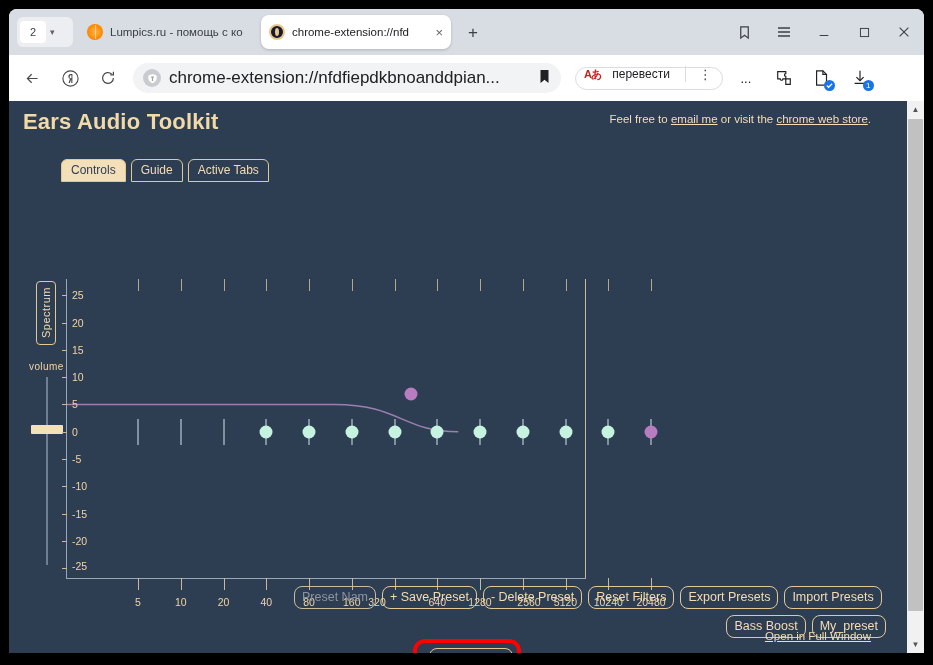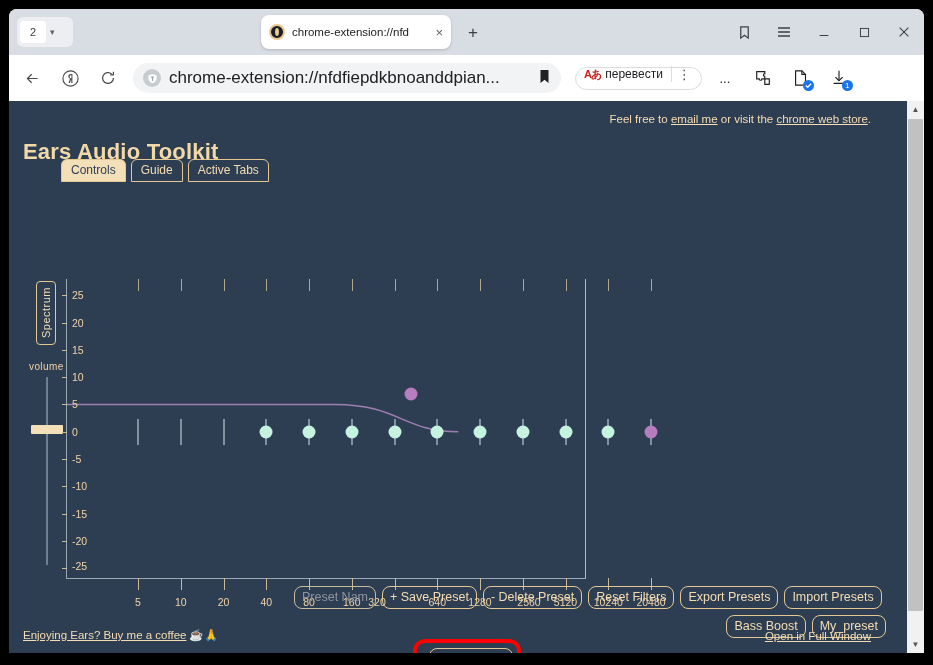--- a/index.html
+++ b/index.html
@@ -154,20 +154,21 @@
   }
   .omni-bookmark { margin-left: 6px; color: #202124; }
   .translate-pill {
     margin-left: 14px;
     height: 23px;
     border: 1px solid #dadce0;
     border-radius: 15px;
     display: flex; align-items: center;
     padding: 0 4px 8px 8px;
     background: #fff;
+    gap: 7px;
   }
   .translate-glyph {
     font-size: 11px; color: #c5221f; font-weight: bold;
     letter-spacing: -1px;
   }
   .translate-label { font-size: 12px; color: #202124; margin: 0 8px 0 4px; }
   .translate-sep { width: 1px; height: 16px; background: #dadce0; }
   .translate-dots { padding: 0 6px; color: #3c4043; font-size: 13px; letter-spacing:0; }
   .tb-icon {
     width: 30px; height: 30px;
@@ -196,21 +197,20 @@
     background: #2e3e52;
     overflow: hidden;
   }
   .page-inner { position: relative; width: 100%; height: 100%; }
 
   .app-title {
     position: absolute; left: 14px; top: 8px;
     font-size: 22px; font-weight: bold;
     color: #f2d9a8;
     letter-spacing: .2px;
-    margin-top: 30px;
   }
   .warn-block {
     position: absolute; right: 53px; top: 10px;
     text-align: right;
     color: #f5ddb5;
     font-size: 11.5px;
     line-height: 17px;
   }
   .warn-line1 { font-style: italic; }
   .warn-link { color: #f5ddb5; text-decoration: underline; }
@@ -394,20 +394,24 @@
 
   <div class="browser-window">
 
     <div class="tabstrip">
 
       <div class="tabcount-box">
         <div class="tabcount-num">2</div>
         <div class="tabcount-chev">▾</div>
       </div>
 
+      <div class="tab inactive">
+        <span class="favicon fav-orange"></span>
+        <span class="tab-title">Lumpics.ru - помощь с ко</span>
+      </div>
 
       <div class="tab active">
         <span class="favicon fav-ears"></span>
         <span class="tab-title">chrome-extension://nfd</span>
         <span class="tab-close">×</span>
       </div>
 
       <div class="newtab-btn">+</div>
 
       <div class="win-controls">
@@ -643,23 +647,20 @@
       <div class="preset-row2">
         <div class="btn">Bass Boost</div>
         <div class="btn">My_preset</div>
       </div>
 
       <div class="eq-tab-wrap">
         <div class="eq-highlight"></div>
         <div class="btn eq-this-tab">EQ This Tab</div>
       </div>
 
-      <div class="footer-left">
-        <a href="#">Enjoying Ears? Buy me a coffee</a> <span>☕🙏</span>
-      </div>
       <div class="footer-right">Open in Full Window</div>
 
       <div class="pg-scrollbar">
         <div class="pg-sb-arrow up">▲</div>
         <div class="pg-sb-thumb"></div>
         <div class="pg-sb-arrow down">▼</div>
       </div>
 
     </div>
   </div>

